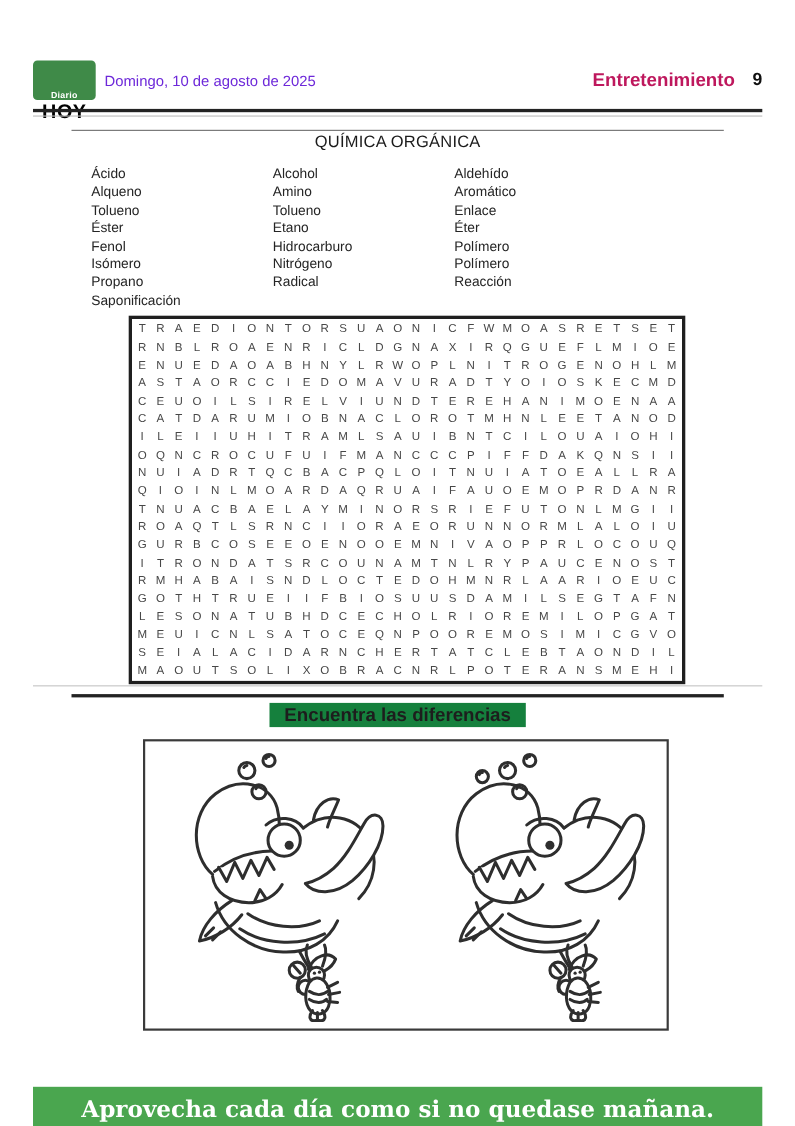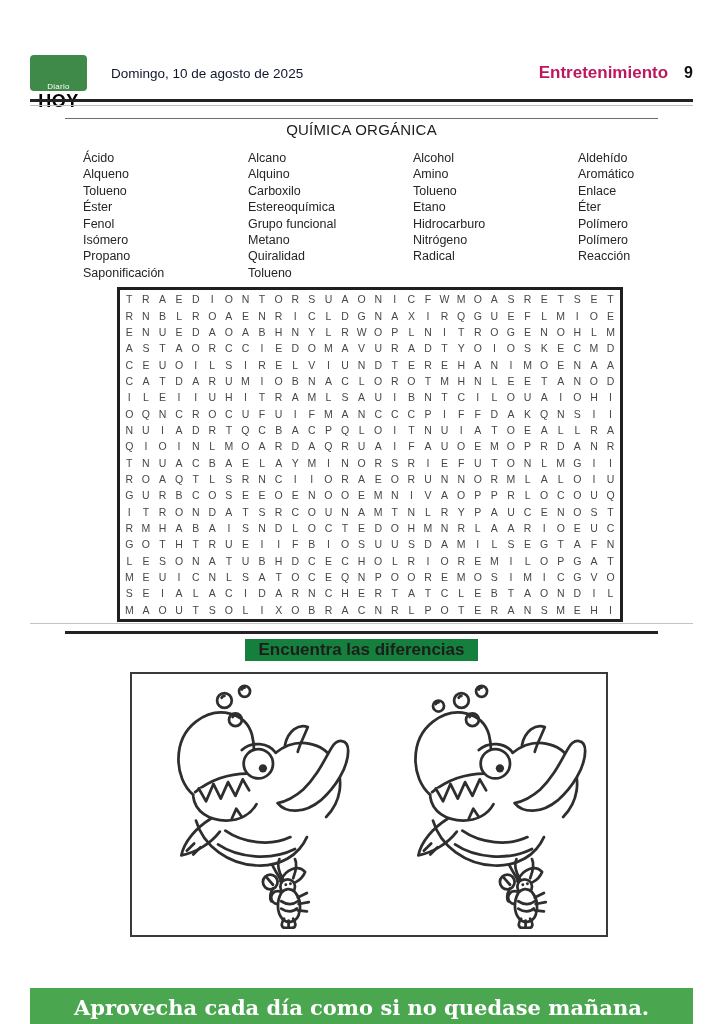--- a/index.html
+++ b/index.html
@@ -4,23 +4,23 @@
 <style>
   html,body{margin:0;padding:0;background:#ffffff;}
   .page{position:relative;width:723px;height:1024px;background:#ffffff;overflow:hidden;
         font-family:"Liberation Sans",sans-serif;color:#161616;}
 
   
   .header-row{position:absolute;left:30px;right:30px;top:53px;height:40px;
               display:flex;align-items:center;}
   .logo{width:57px;height:36px;border-radius:4px;display:flex;flex-direction:column;
         align-items:center;justify-content:center;line-height:1;background:#3f8a48;}
-  .logo-top{font-size:8px;font-weight:normal;color:#fff;letter-spacing:.3px;margin-bottom:1px;margin-top:46px;}
+  .logo-top{font-size:8px;font-weight:bold;color:#fff;letter-spacing:.3px;margin-bottom:1px;margin-top:46px;}
   .logo-main{font-family:Liberation Sans, sans-serif;font-size:18px;font-weight:bold;color:#000000;letter-spacing:.5px;}
-  .date{margin-left:24px;font-size:13.5px;color:#0f172a;}
+  .date{margin-left:8px;font-size:13.5px;color:#6d28d9;}
   .hspacer{flex:1;}
   .section{font-size:17px;font-weight:bold;color:#be185d;}
   .pagenum{margin-left:16px;font-size:16px;font-weight:bold;color:#101010;}
 
   .rule-dark-top{position:absolute;left:30px;right:30px;top:99px;height:3px;background:#232323;}
   .rule-gray-top{position:absolute;left:30px;right:30px;top:105px;height:1px;background:#bcbcbc;}
 
   
   .title-line{position:absolute;left:65px;right:65px;top:118px;height:1px;background:#6d6d6d;}
   .ws-title{position:absolute;left:0;right:0;top:121px;text-align:center;
@@ -76,30 +76,20 @@
   <div class="word-list">
       <div>
         <div class="word">Ácido</div>
         <div class="word">Alqueno</div>
         <div class="word">Tolueno</div>
         <div class="word">Éster</div>
         <div class="word">Fenol</div>
         <div class="word">Isómero</div>
         <div class="word">Propano</div>
         <div class="word">Saponificación</div>
-      </div>
-      <div>
-        <div class="word">Alcano</div>
-        <div class="word">Alquino</div>
-        <div class="word">Carboxilo</div>
-        <div class="word">Estereoquímica</div>
-        <div class="word">Grupo funcional</div>
-        <div class="word">Metano</div>
-        <div class="word">Quiralidad</div>
-        <div class="word">Tolueno</div>
       </div>
       <div>
         <div class="word">Alcohol</div>
         <div class="word">Amino</div>
         <div class="word">Tolueno</div>
         <div class="word">Etano</div>
         <div class="word">Hidrocarburo</div>
         <div class="word">Nitrógeno</div>
         <div class="word">Radical</div>
       </div>

